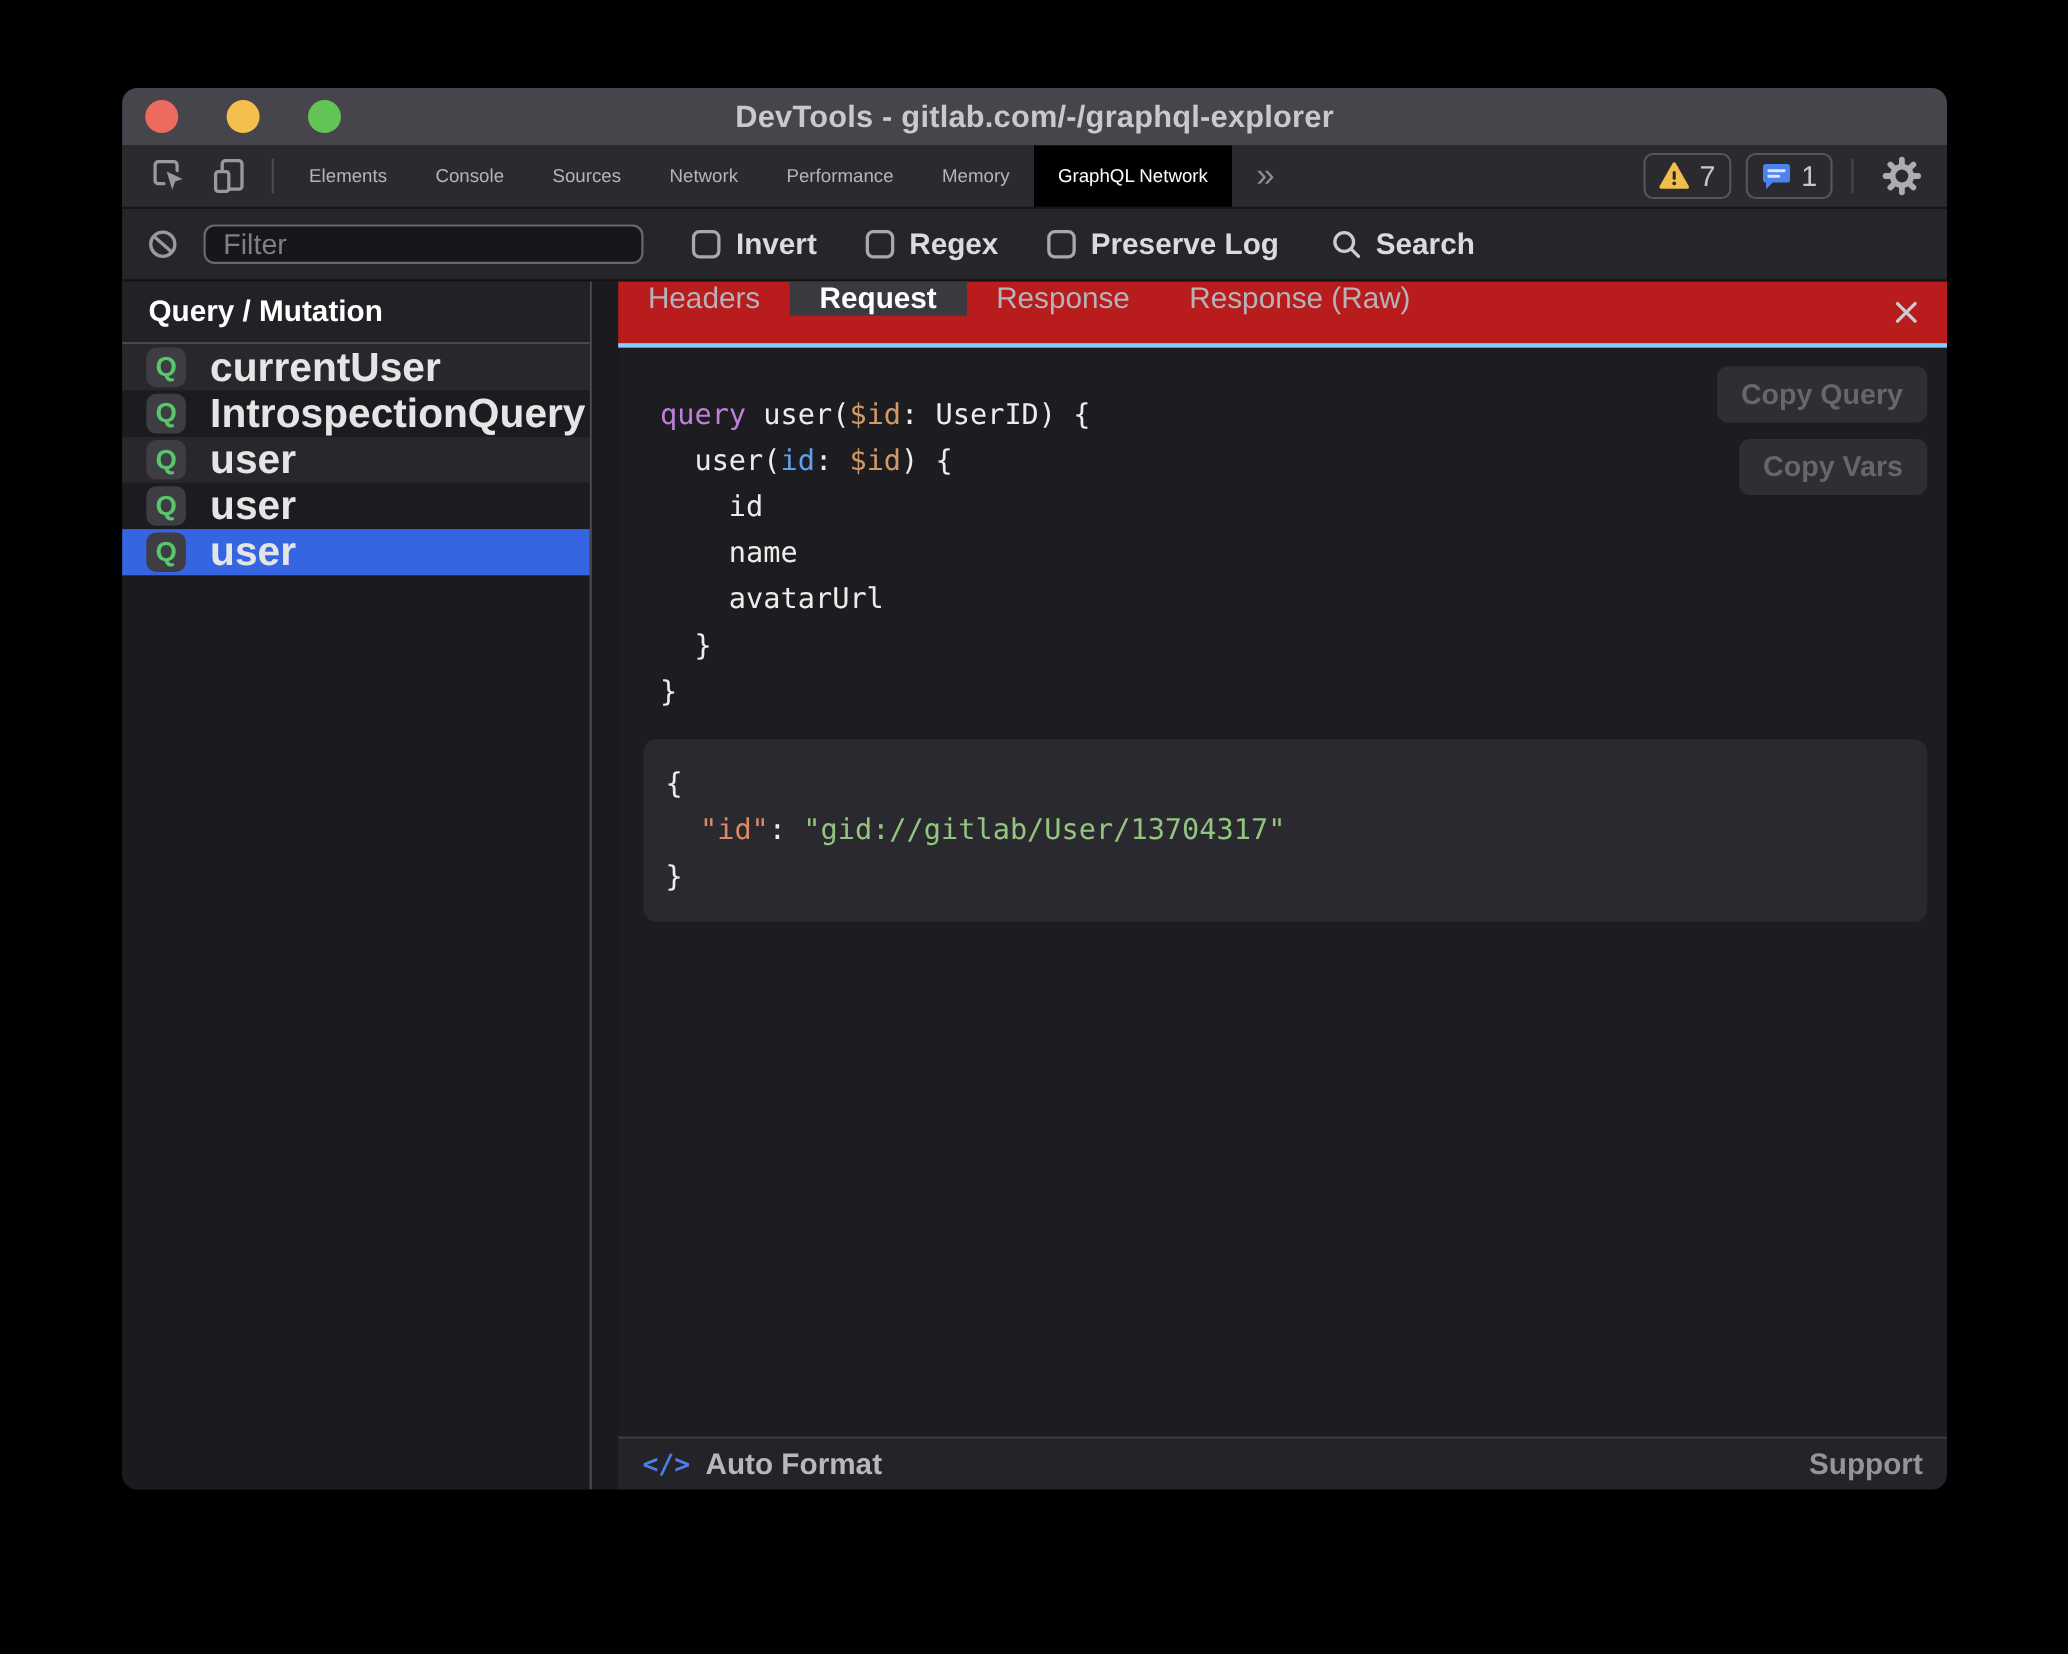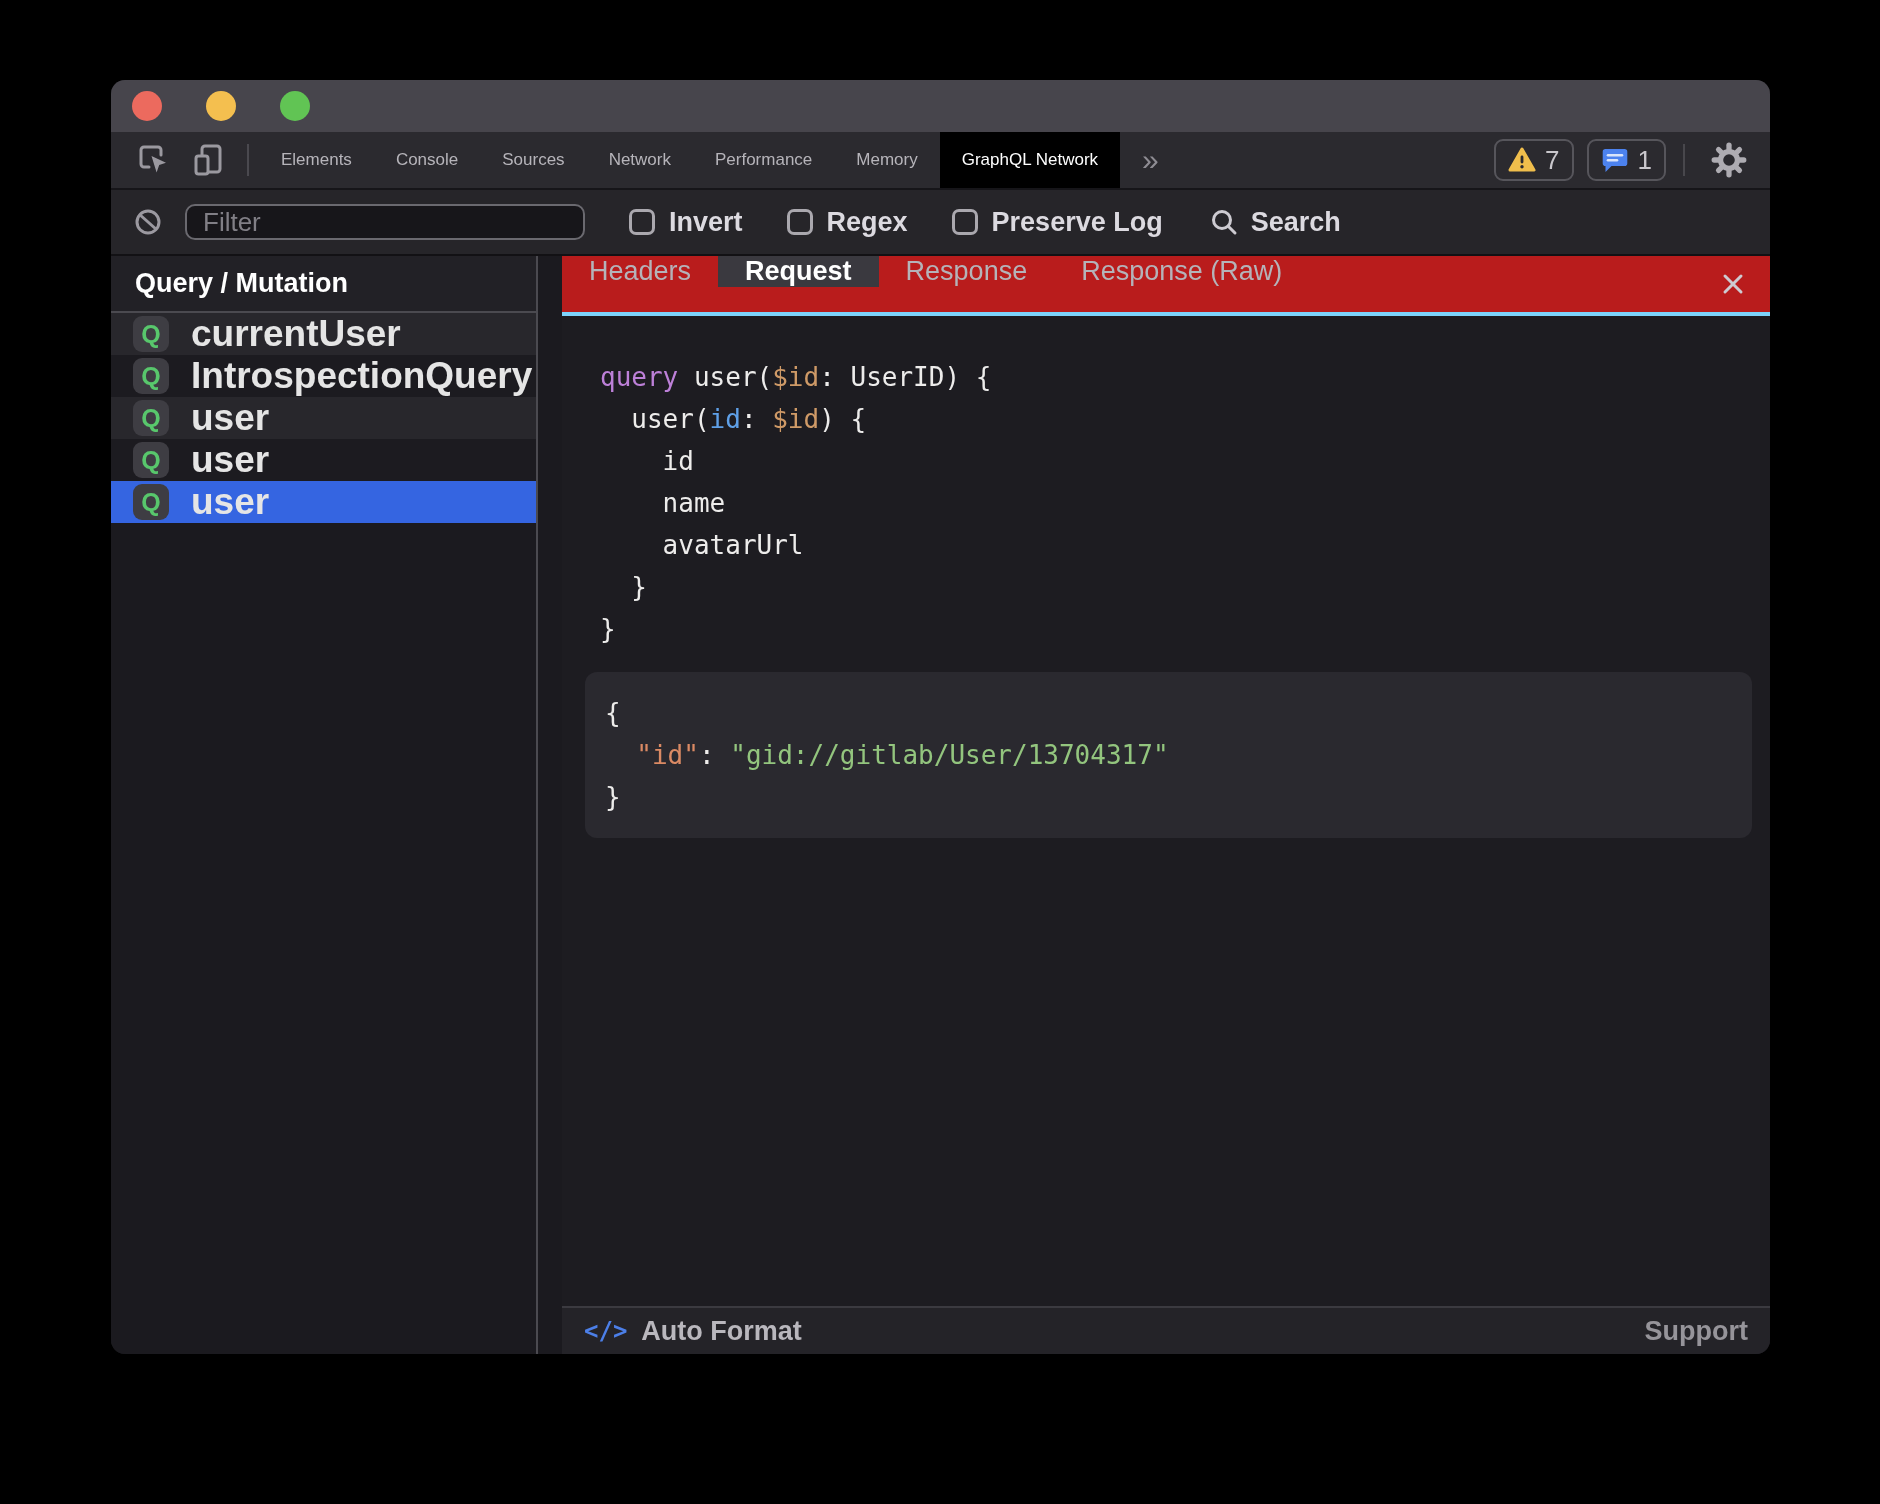--- a/index.html
+++ b/index.html
@@ -106,20 +106,21 @@
 
 <div class="stage">
   <div class="window">
 
     <div class="titlebar">
       <div class="traffic">
         <span class="light red"></span>
         <span class="light yellow"></span>
         <span class="light green"></span>
       </div>
+      <div class="win-title">DevTools - gitlab.com/-/graphql-explorer</div>
     </div>
 
     <div class="toolbar">
       <span class="tool-icon">
         <svg width="34" height="34" viewBox="0 0 34 34">
           <path d="M25 12 v-5 a3 3 0 0 0 -3 -3 h-14 a3 3 0 0 0 -3 3 v14 a3 3 0 0 0 3 3 h5" fill="none" stroke="#9b99a0" stroke-width="3" stroke-linecap="round"></path>
           <path d="M15.5 13 L30 19.8 L23.2 22.1 L20.6 29.5 Z" fill="#9b99a0"></path>
         </svg>
       </span>
       <span class="tool-icon">
@@ -265,20 +266,24 @@
               <div class="code-line"><span class="tok-pl">    name</span></div>
               <div class="code-line"><span class="tok-pl">    avatarUrl</span></div>
               <div class="code-line"><span class="tok-pl">  }</span></div>
               <div class="code-line"><span class="tok-pl">}</span></div>
             </div>
           <div class="vars-box" id="vars-code">
               <div class="code-line"><span class="tok-pl">{</span></div>
               <div class="code-line"><span class="tok-pl">  </span><span class="tok-key">"id"</span><span class="tok-pl">: </span><span class="tok-str">"gid://gitlab/User/13704317"</span></div>
               <div class="code-line"><span class="tok-pl">}</span></div>
             </div>
+          <div class="copy-btns">
+            <button class="copy-btn">Copy Query</button>
+            <button class="copy-btn">Copy Vars</button>
+          </div>
         </div>
 
         <div class="detail-footer">
           <span class="code-glyph">&lt;/&gt;</span>
           <span class="af-label">Auto Format</span>
           <span class="support-label">Support</span>
         </div>
       </div>
     </div>
 

